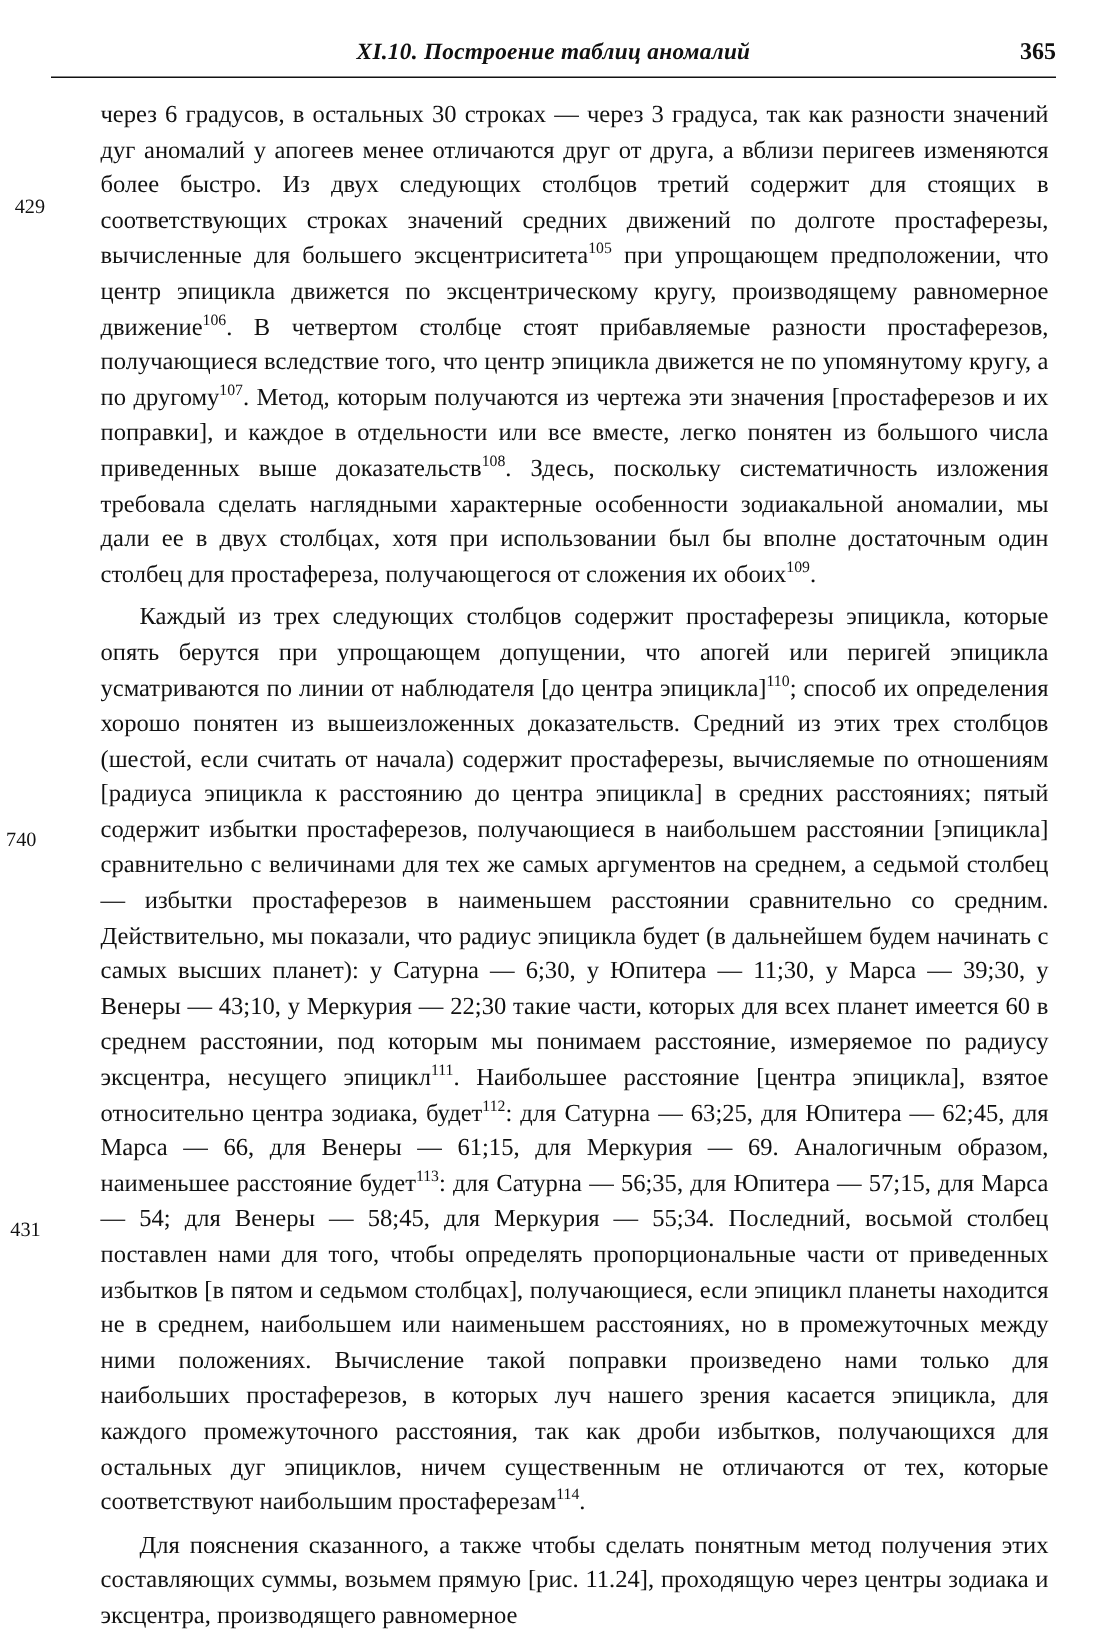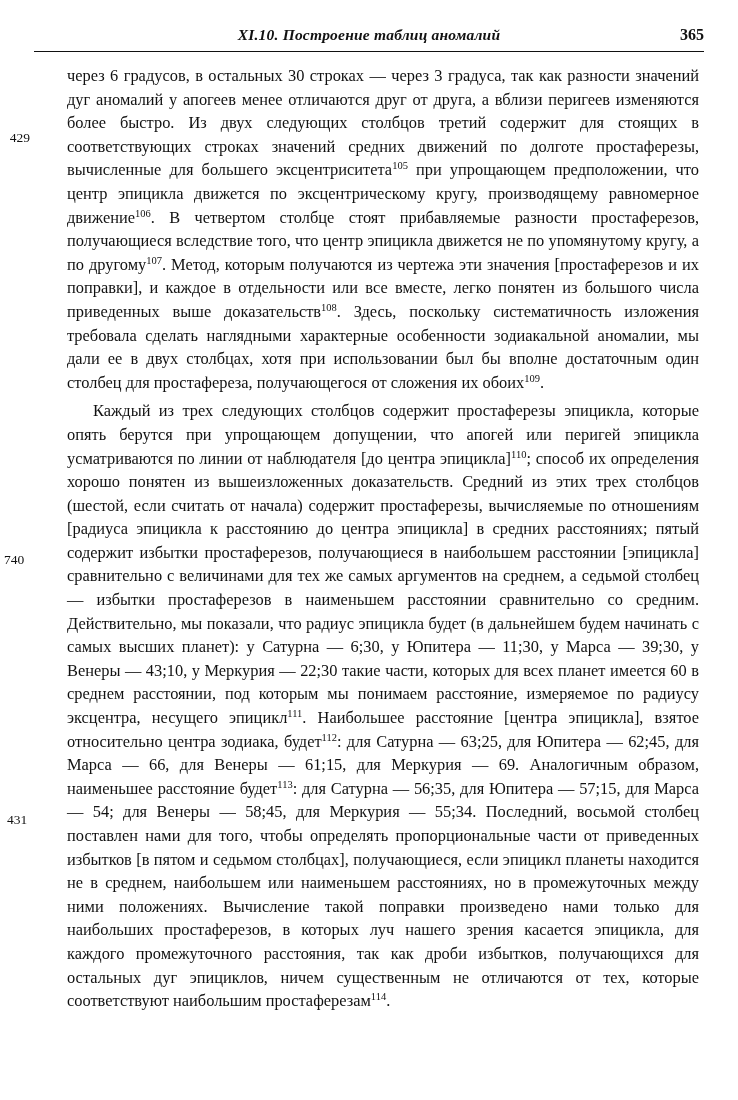--- a/index.html
+++ b/index.html
@@ -98,15 +98,16 @@
   <div class="body-area">
 
     <span class="marginnum m429">429</span>
     <span class="marginnum m430">740</span>
     <span class="marginnum m431">431</span>
 
     <p class="para noindent"><span>через 6 градусов, в остальных 30 строках — через 3 градуса, так как разности значений дуг аномалий у апогеев менее отличаются друг от друга, а вблизи перигеев изменяются более быстро. Из двух следующих столбцов третий содержит для стоящих в соответствующих строках значений средних движений по долготе простаферезы, вычисленные для большего эксцентрисите­та</span><sup>105</sup><span> при упрощающем предположении, что центр эпицикла движется по эксцентрическому кругу, производящему равномерное движе­ние</span><sup>106</sup><span>. В четвертом столбце стоят прибавляемые разности простаферезов, получающиеся вследствие того, что центр эпицикла движется не по упомянутому кругу, а по другому</span><sup>107</sup><span>. Метод, которым получаются из чертежа эти значения [простаферезов и их поправки], и каждое в отдельности или все вместе, легко понятен из большого числа приведенных выше доказательств</span><sup>108</sup><span>. Здесь, поскольку систематичность изложения требовала сделать наглядными характерные особенности зодиакальной аномалии, мы дали ее в двух столбцах, хотя при использовании был бы вполне достаточным один столбец для простафереза, получающегося от сложения их обоих</span><sup>109</sup><span>.</span></p>
 
     <p class="para"><span>Каждый из трех следующих столбцов содержит простаферезы эпицикла, которые опять берутся при упрощающем допущении, что апогей или перигей эпицикла усматриваются по линии от наблюдателя [до центра эпицикла]</span><sup>110</sup><span>; способ их определения хорошо понятен из вышеизложенных доказательств. Средний из этих трех столбцов (шестой, если считать от начала) содержит простаферезы, вычисляемые по отношениям [радиуса эпицикла к расстоянию до центра эпицикла] в средних расстояниях; пятый содержит избытки простаферезов, получающиеся в наибольшем расстоянии [эпицикла] сравнительно с величинами для тех же самых аргументов на среднем, а седьмой столбец — избытки простаферезов в наименьшем расстоянии сравнительно со средним. Действительно, мы показали, что радиус эпицикла будет (в дальнейшем будем начинать с самых высших планет): у Сатурна — 6;30, у Юпитера — 11;30, у Марса — 39;30, у Венеры — 43;10, у Меркурия — 22;30 такие части, которых для всех планет имеется 60 в среднем расстоянии, под которым мы понимаем расстояние, измеряемое по радиусу эксцентра, несущего эпицикл</span><sup>111</sup><span>. Наибольшее расстояние [центра эпицикла], взятое относительно центра зодиака, будет</span><sup>112</sup><span>: для Сатурна — 63;25, для Юпитера — 62;45, для Марса — 66, для Венеры — 61;15, для Меркурия — 69. Аналогичным образом, наименьшее расстояние будет</span><sup>113</sup><span>: для Сатурна — 56;35, для Юпитера — 57;15, для Марса — 54; для Венеры — 58;45, для Меркурия — 55;34. Последний, восьмой столбец поставлен нами для того, чтобы определять пропорциональные части от приведенных избытков [в пятом и седьмом столбцах], получающиеся, если эпицикл планеты находится не в среднем, наибольшем или наименьшем расстояниях, но в промежуточных между ними положениях. Вычисление такой поправки произведено нами только для наибольших простаферезов, в которых луч нашего зрения касается эпицикла, для каждого промежуточного расстояния, так как дроби избытков, получающихся для остальных дуг эпициклов, ничем существенным не отличаются от тех, которые соответствуют наибольшим простафере­зам</span><sup>114</sup><span>.</span></p>
 
+    <p class="para">Для пояснения сказанного, а также чтобы сделать понятным метод получения этих составляющих суммы, возьмем прямую [рис. 11.24], проходящую через центры зодиака и эксцентра, производящего равномерное</p>
 
   </div>
 </div>
 
 </body></html>

